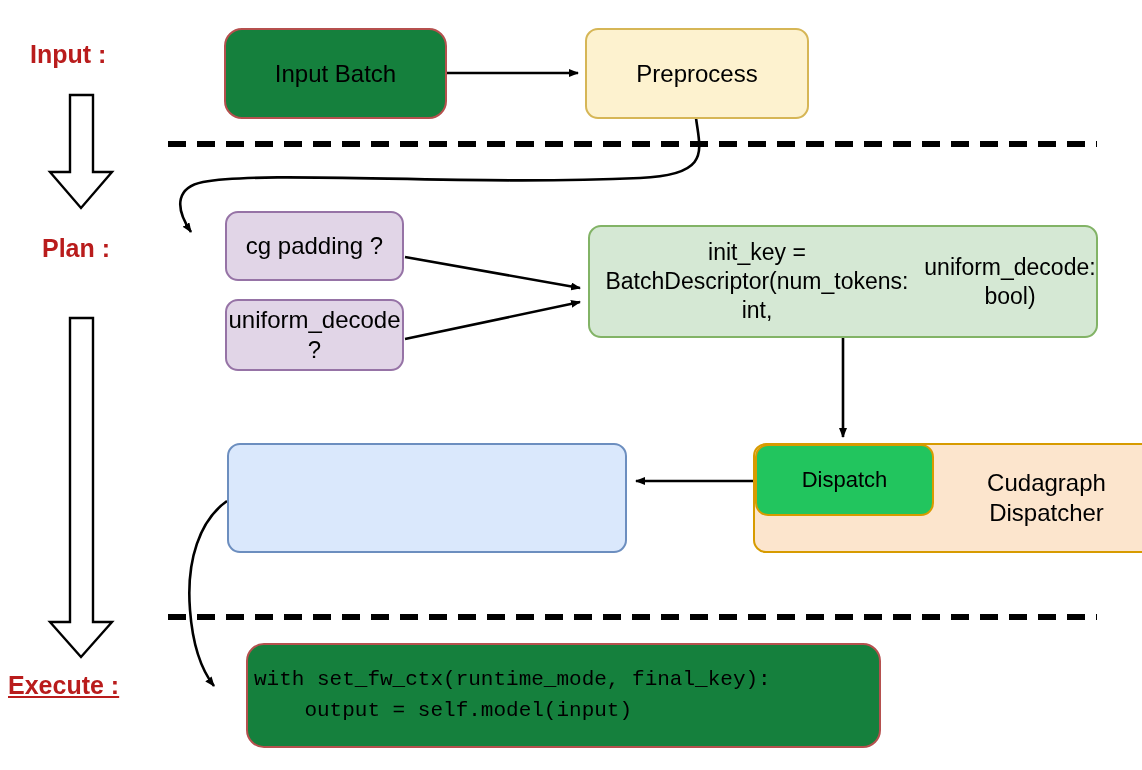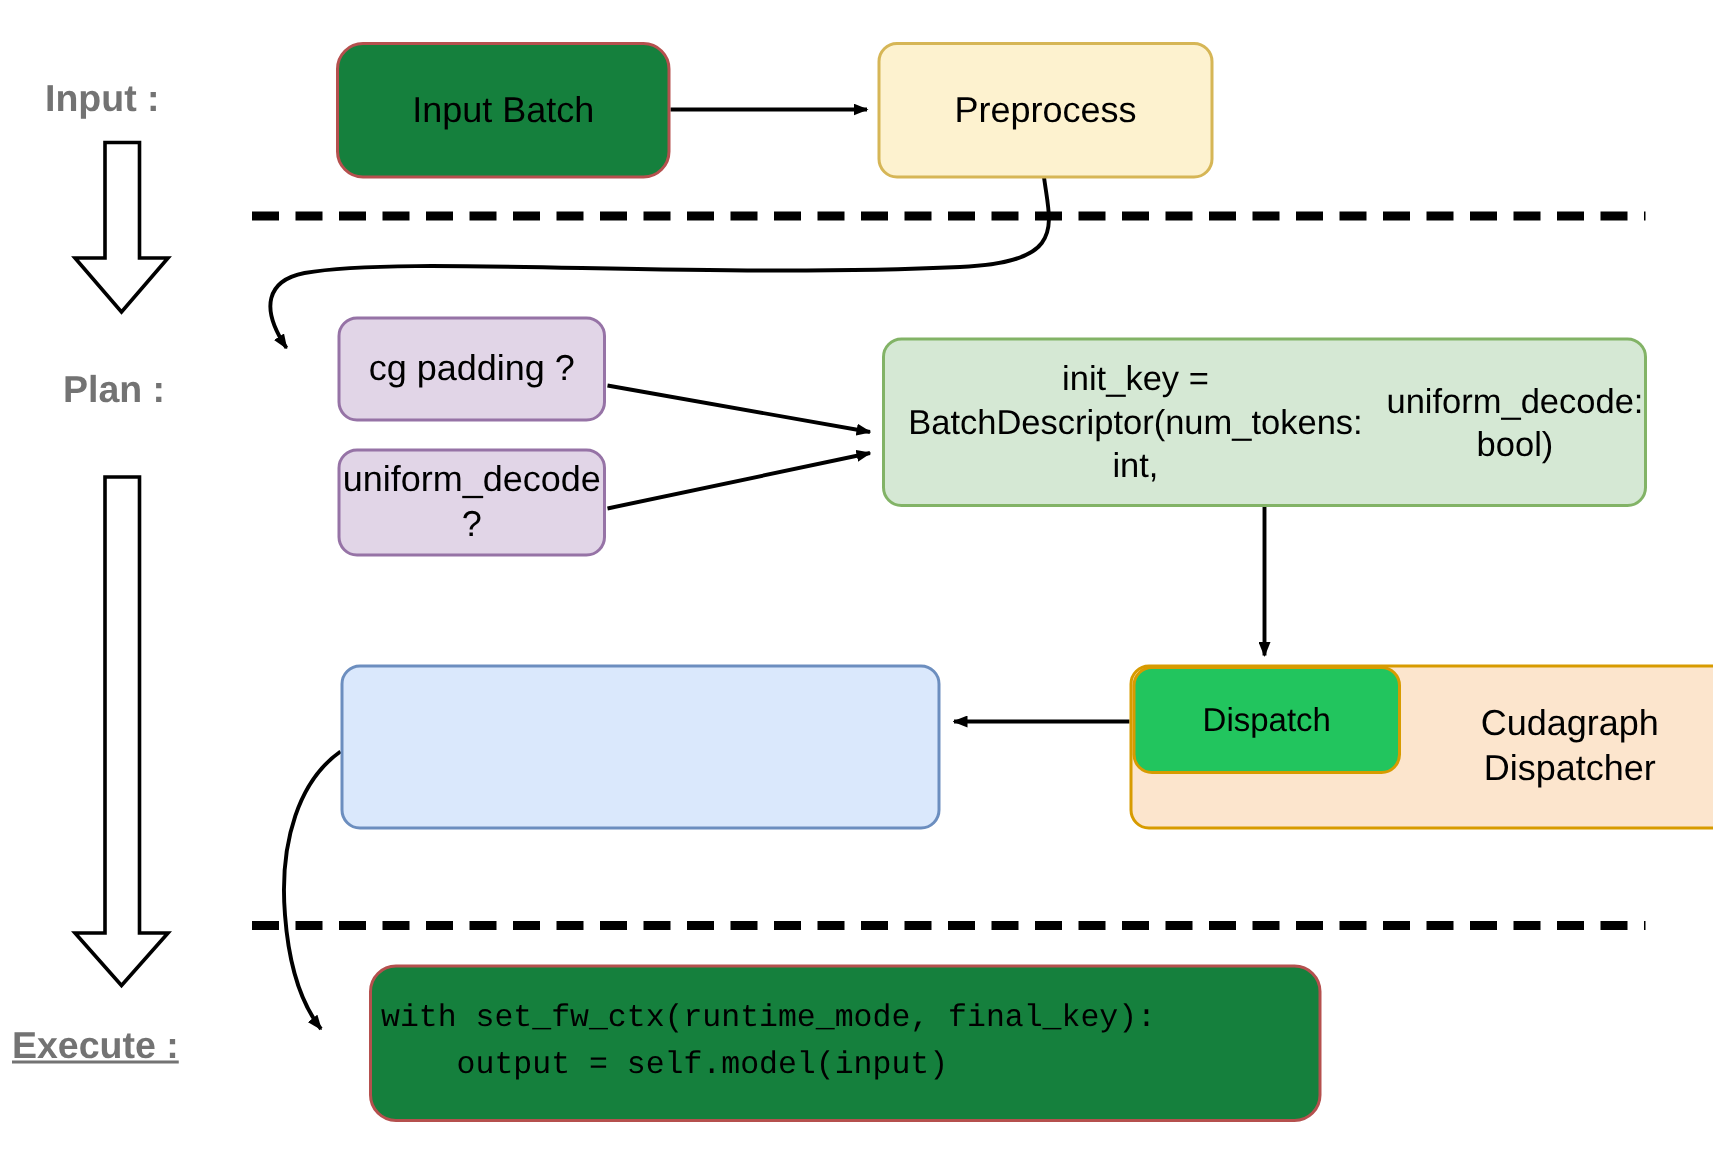--- a/index.html
+++ b/index.html
@@ -17,24 +17,23 @@
     height: 770px;
     background: #ffffff;
     overflow: hidden;
   }
   
   .stage-label {
     position: absolute;
     font-family: "Liberation Sans", sans-serif;
     font-weight: bold;
     font-size: 25px;
-    color: #737373;
+    color: #b91c1c;
     white-space: nowrap;
     line-height: 1;
-    margin-top: 12px;
   }
   
   .node {
     position: absolute;
     box-sizing: border-box;
     border-radius: 13px;
     border-width: 2px;
     border-style: solid;
     display: flex;
     align-items: center;

